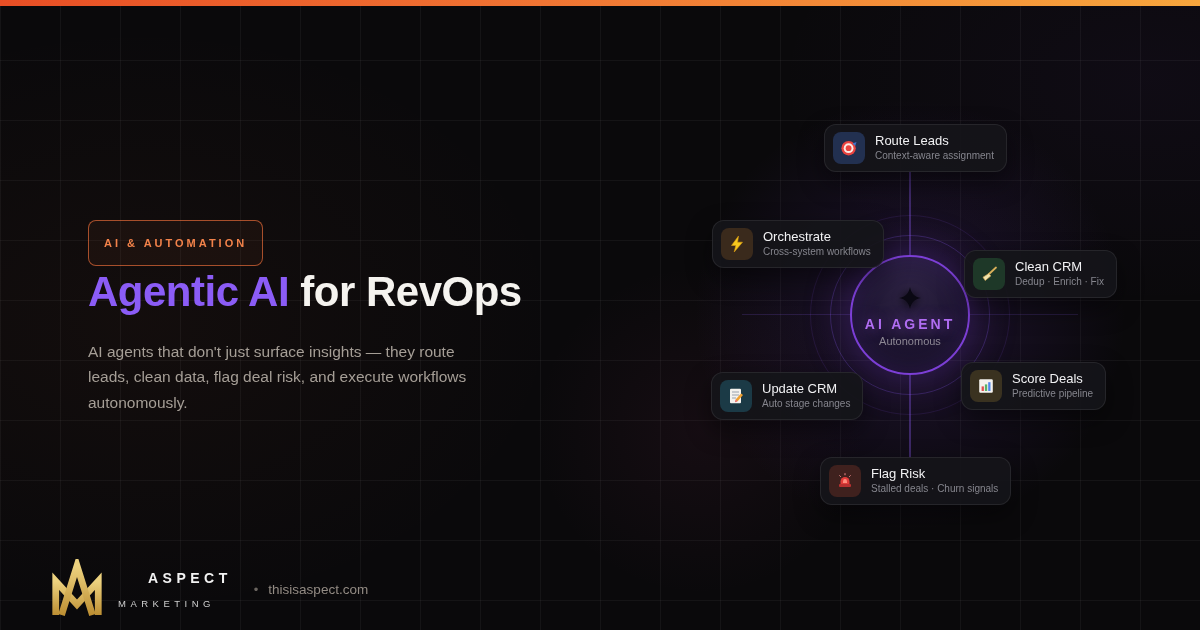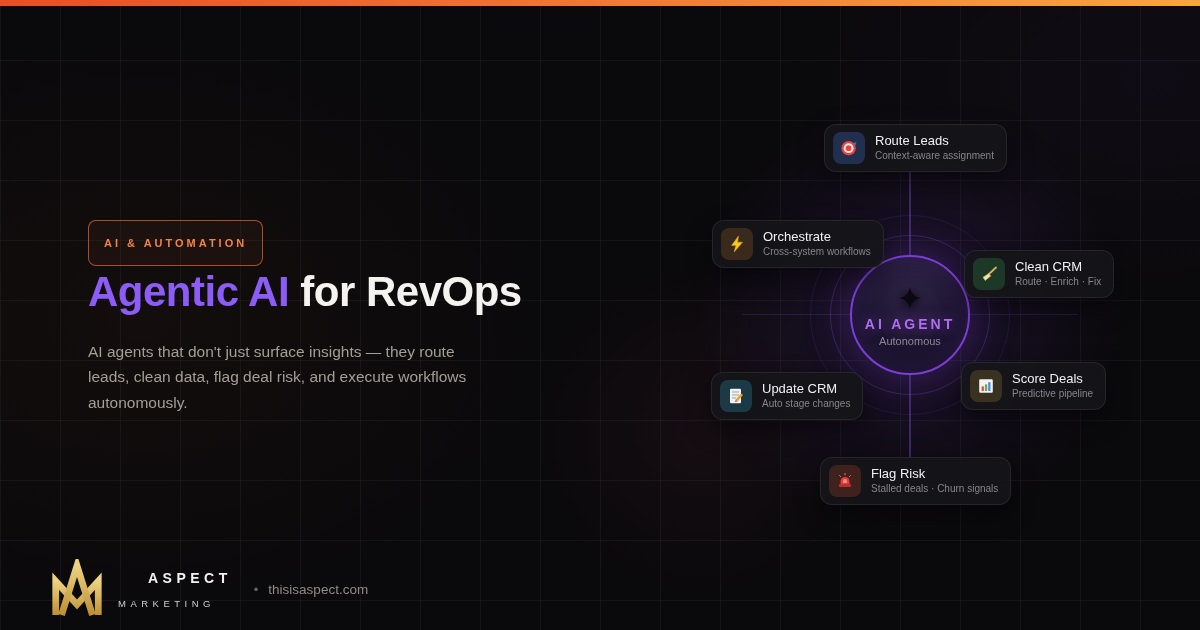--- a/index.html
+++ b/index.html
@@ -164,21 +164,21 @@
 
   <div class="node-card card-clean">
     <div class="node-tile" style="background: rgb(30, 56, 40);">
       <svg width="18" height="18" viewBox="0 0 18 18">
         <line x1="16" y1="2.5" x2="8.5" y2="9.5" stroke="#d9b05a" stroke-width="1.8" stroke-linecap="round"></line>
         <polygon points="8.8,8.6 3,12.2 5.2,15.6 10.8,10.9" fill="#f3e3ac" stroke="#c9a254" stroke-width="0.7"></polygon>
       </svg>
     </div>
     <div class="node-text">
       <div class="node-title">Clean CRM</div>
-      <div class="node-sub">Route · Enrich · Fix</div>
+      <div class="node-sub">Dedup · Enrich · Fix</div>
     </div>
   </div>
 
   <div class="node-card card-update">
     <div class="node-tile" style="background: rgb(27, 58, 70);">
       <svg width="18" height="18" viewBox="0 0 18 18">
         <rect x="3" y="1.8" width="11" height="14.4" rx="1" fill="#f4f2ee"></rect>
         <line x1="5" y1="5" x2="12" y2="5" stroke="#9aa2ad" stroke-width="1"></line>
         <line x1="5" y1="8" x2="12" y2="8" stroke="#9aa2ad" stroke-width="1"></line>
         <line x1="5" y1="11" x2="9" y2="11" stroke="#9aa2ad" stroke-width="1"></line>

